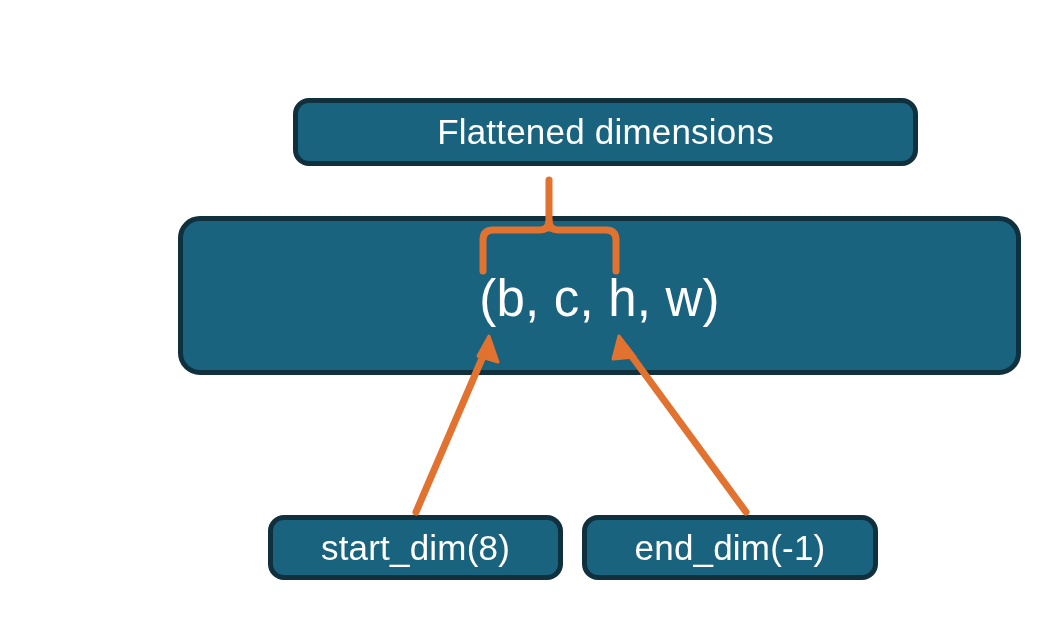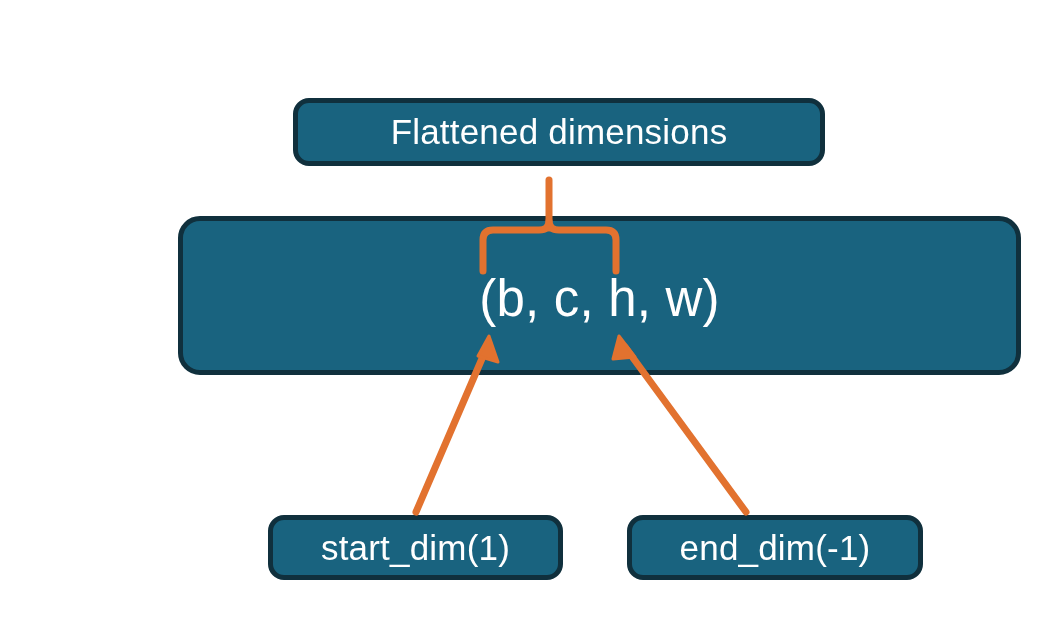--- a/index.html
+++ b/index.html
@@ -38,21 +38,21 @@
     font-weight: 400;
     letter-spacing: 0.2px;
     white-space: nowrap;
     user-select: none;
   }
 
   
   #node-flattened {
     left: 293px;
     top: 98px;
-    width: 532px;
+    width: 625px;
     height: 68px;
     font-size: 35px;
   }
 
   #node-shape {
     left: 178px;
     top: 216px;
     width: 843px;
     height: 159px;
     border-radius: 22px;
@@ -70,21 +70,20 @@
     height: 65px;
     font-size: 35px;
   }
 
   #node-end-dim {
     left: 582px;
     top: 515px;
     width: 296px;
     height: 65px;
     font-size: 35px;
-    margin-left: 45px;
   }
 
   
   #annotations {
     position: absolute;
     left: 0;
     top: 0;
     width: 1038px;
     height: 632px;
     pointer-events: none;
@@ -97,21 +96,21 @@
 
   <div class="node" id="node-flattened">
     <span>Flattened dimensions</span>
   </div>
 
   <div class="node" id="node-shape">
     <span class="shape-label">(b, c, h, w)</span>
   </div>
 
   <div class="node" id="node-start-dim">
-    <span>start_dim(1)</span>
+    <span>start_dim(8)</span>
   </div>
 
   <div class="node" id="node-end-dim">
     <span>end_dim(-1)</span>
   </div>
 
   <svg id="annotations" viewBox="0 0 1038 632">
 
     <g>
       <path d="M 483 271

